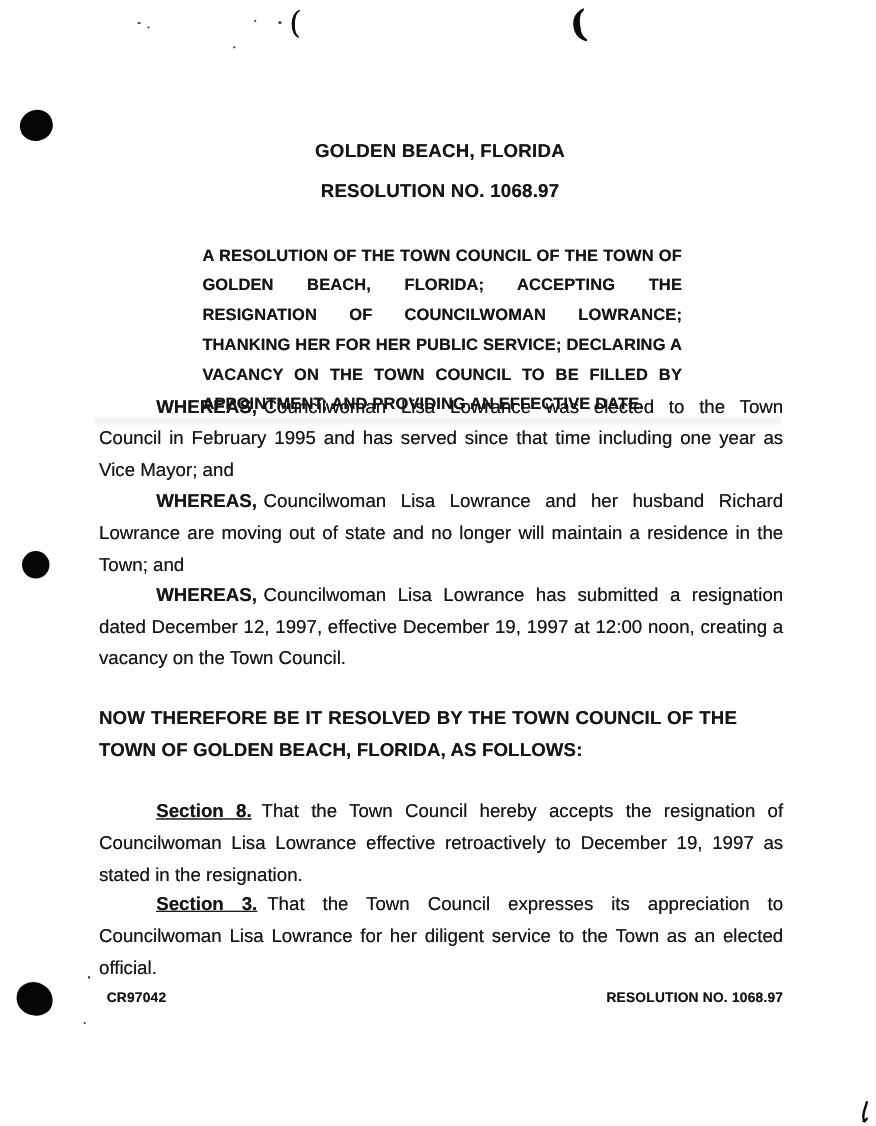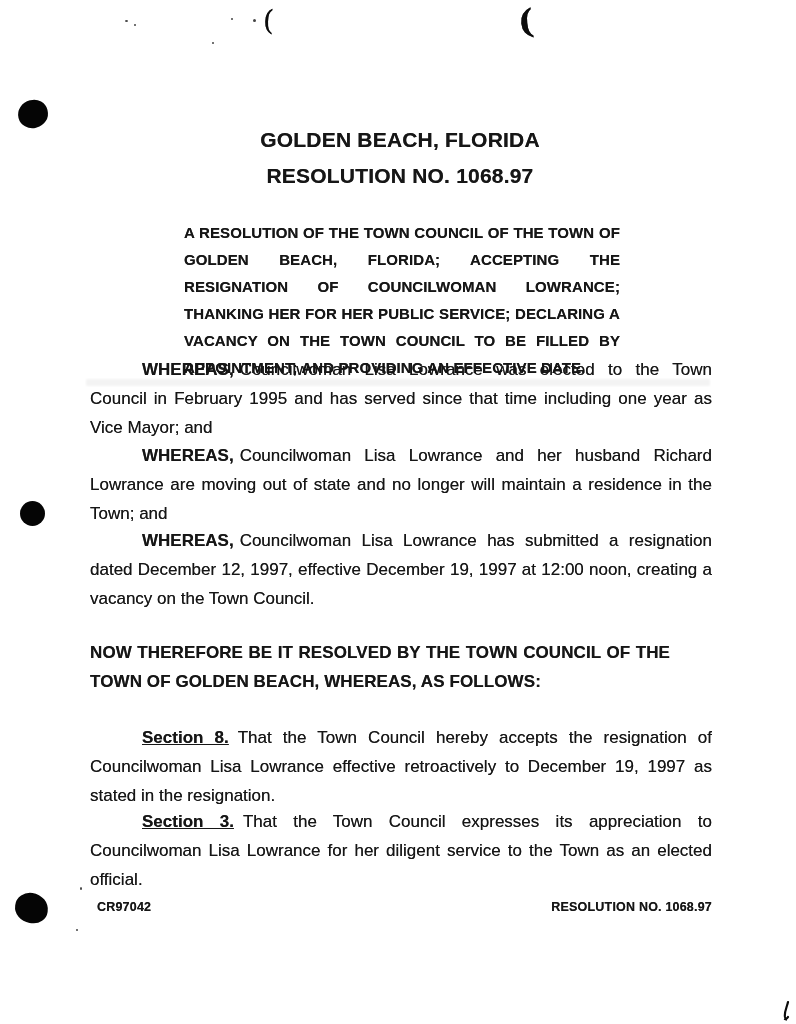--- a/index.html
+++ b/index.html
@@ -1,21 +1,21 @@
 <!DOCTYPE html>
 <html><head>
 <meta charset="utf-8">
 <style>
   html,body{margin:0;padding:0;background:#e8e8e8;}
   .sheet{
     position:relative;width:796px;height:1024px;background:#ffffff;margin:0 auto;
     font-family:"Liberation Sans","DejaVu Sans",sans-serif;color:#161616;overflow:hidden;
     text-shadow:0 0 0.35px rgba(20,20,20,0.75);
   }
-  .title{position:absolute;left:88px;width:624px;text-align:center;font-weight:bold;font-size:21px;letter-spacing:0.2px;}
+  .title{position:absolute;left:88px;width:624px;text-align:center;font-weight:bold;font-size:17px;letter-spacing:0.2px;}
   .caption{
     position:absolute;left:184px;top:219px;width:436px;
     font-size:15px;line-height:27px;font-weight:bold;text-align:justify;letter-spacing:0.1px;
   }
   .para{position:absolute;left:90px;width:622px;font-size:17px;line-height:29px;text-align:justify;}
   .indent{text-indent:52px;}
   .lead{font-weight:bold;margin-right:6px;}
   .slabel{font-weight:bold;text-decoration:underline;margin-right:9px;}
   .resolved{font-weight:bold;width:580px;letter-spacing:0.1px;}
   .footer{position:absolute;top:900px;font-size:12.5px;font-weight:bold;letter-spacing:0.2px;}
@@ -74,21 +74,21 @@
   </div>
 
   <div class="para indent" style="top:441px;">
     <span class="lead">WHEREAS,</span><span>Councilwoman Lisa Lowrance and her husband Richard Lowrance are moving out of state and no longer will maintain a residence in the Town; and</span>
   </div>
 
   <div class="para indent" style="top:526px;">
     <span class="lead">WHEREAS,</span><span>Councilwoman Lisa Lowrance has submitted a resignation dated December 12, 1997, effective December 19, 1997 at 12:00 noon, creating a vacancy on the Town Council.</span>
   </div>
 
-  <div class="para resolved" style="top:638px;">NOW THEREFORE BE IT RESOLVED BY THE TOWN COUNCIL OF THE TOWN OF GOLDEN BEACH, WHEREAS, AS FOLLOWS:</div>
+  <div class="para resolved" style="top:638px;">NOW THEREFORE BE IT RESOLVED BY THE TOWN COUNCIL OF THE TOWN OF GOLDEN BEACH, FLORIDA, AS FOLLOWS:</div>
 
   <div class="para indent" style="top:723px;">
     <span class="slabel">Section 8.</span><span>That the Town Council hereby accepts the resignation of Councilwoman Lisa Lowrance effective retroactively to December 19, 1997 as stated in the resignation.</span>
   </div>
 
   <div class="para indent" style="top:807px;">
     <span class="slabel">Section 3.</span><span>That the Town Council expresses its appreciation to Councilwoman Lisa Lowrance for her diligent service to the Town as an elected official.</span>
   </div>
 
   <div class="footer footer-left">CR97042</div>

